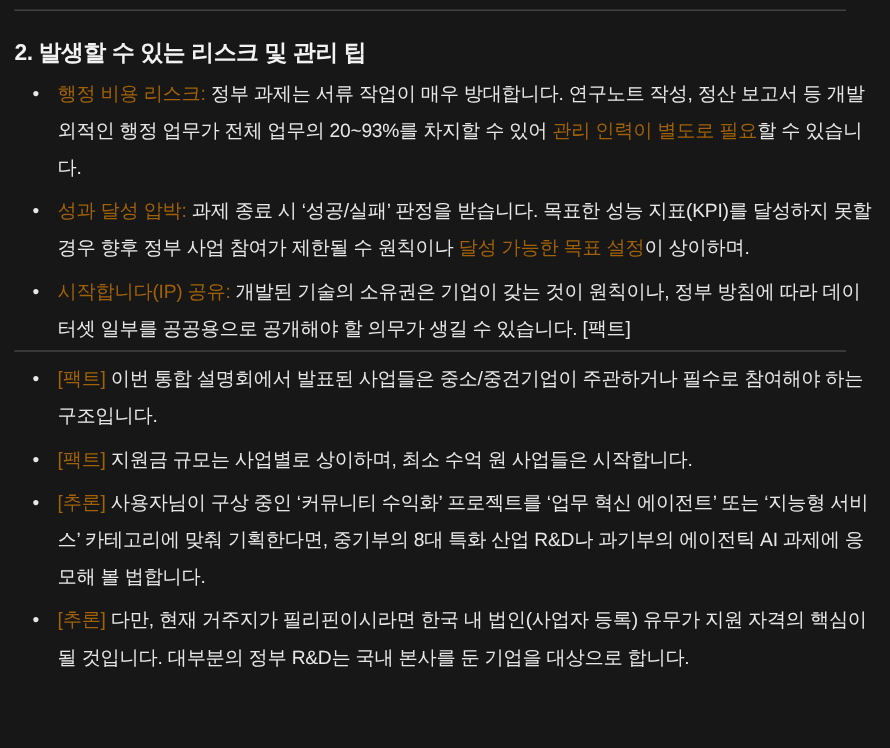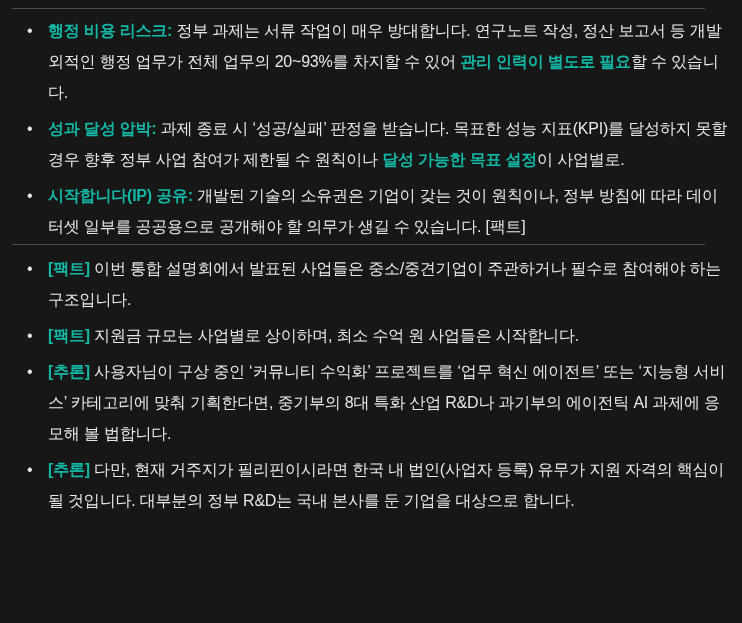--- a/index.html
+++ b/index.html
@@ -63,35 +63,36 @@
   ul.bullet-list li:last-child {
     margin-bottom: 0;
   }
   ul.bullet-list li .marker {
     position: absolute;
     left: -21px;
     top: 0;
     color: #e8e8e8;
   }
   .b {
-    font-weight: 700;
-    color: #14b8a6;
+    font-weight: 400;
+    color: #a16207;
   }
 </style>
 </head>
 <body>
 
 <div class="page">
 
   <hr class="divider">
 
   <section>
+    <h2 class="section-heading first">2. 발생할 수 있는 리스크 및 관리 팁</h2>
     <ul class="bullet-list">
         <li><span class="marker">•</span><span class="b">행정 비용 리스크:</span><span> 정부 과제는 서류 작업이 매우 방대합니다. 연구노트 작성, 정산 보고서 등 개발 외적인 행정 업무가 전체 업무의 20~93%를 차지할 수 있어 </span><span class="b">관리 인력이 별도로 필요</span><span>할 수 있습니다.</span></li>
-        <li><span class="marker">•</span><span class="b">성과 달성 압박:</span><span> 과제 종료 시 ‘성공/실패’ 판정을 받습니다. 목표한 성능 지표(KPI)를 달성하지 못할 경우 향후 정부 사업 참여가 제한될 수 원칙이나 </span><span class="b">달성 가능한 목표 설정</span><span>이 사업별로.</span></li>
+        <li><span class="marker">•</span><span class="b">성과 달성 압박:</span><span> 과제 종료 시 ‘성공/실패’ 판정을 받습니다. 목표한 성능 지표(KPI)를 달성하지 못할 경우 향후 정부 사업 참여가 제한될 수 원칙이나 </span><span class="b">달성 가능한 목표 설정</span><span>이 상이하며.</span></li>
         <li><span class="marker">•</span><span class="b">시작합니다(IP) 공유:</span><span> 개발된 기술의 소유권은 기업이 갖는 것이 원칙이나, 정부 방침에 따라 데이터셋 일부를 공공용으로 공개해야 할 의무가 생길 수 있습니다. [팩트]</span></li>
       </ul>
   </section>
 
   <hr class="divider mid">
 
   <section>
     <ul class="bullet-list no-intro">
         <li><span class="marker">•</span><span class="b">[팩트]</span><span> 이번 통합 설명회에서 발표된 사업들은 중소/중견기업이 주관하거나 필수로 참여해야 하는 구조입니다.</span></li>
         <li><span class="marker">•</span><span class="b">[팩트]</span><span> 지원금 규모는 사업별로 상이하며, 최소 수억 원 사업들은 시작합니다.</span></li>

